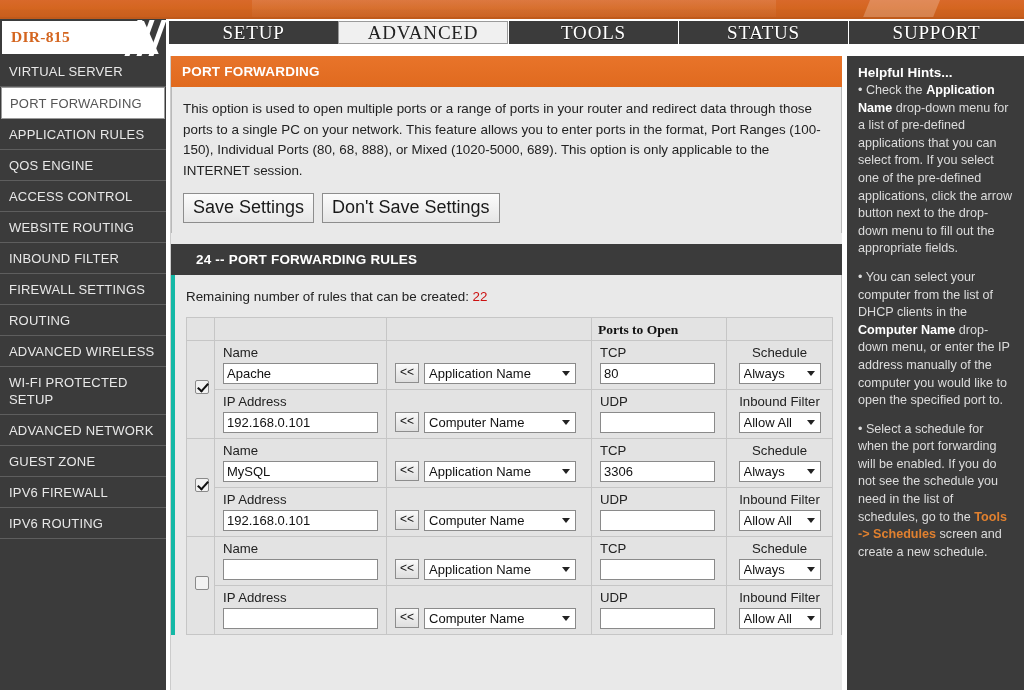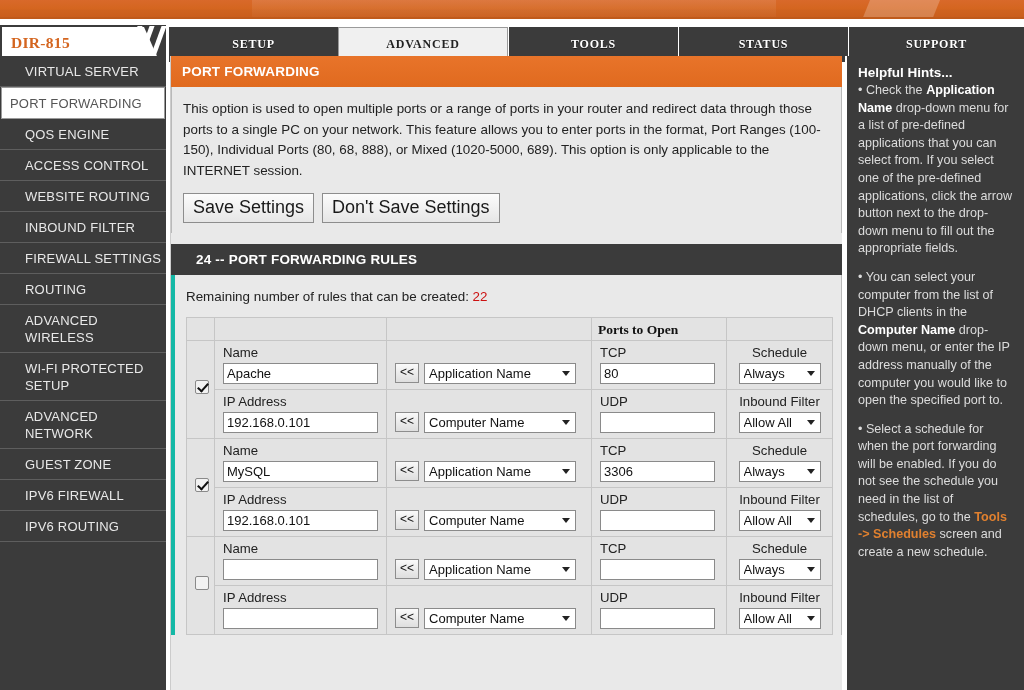--- a/index.html
+++ b/index.html
@@ -26,21 +26,21 @@
     background: rgba(255,255,255,.22);
     transform: skewX(-22deg);
   }
   .banner-edge {
     position: absolute; left: 0; top: 17px; width: 1024px; height: 2px;
     background: #bf5a1b;
   }
 
   
   .navbar {
-    position: absolute; left: 0; top: 25px;
+    position: absolute; left: 0; top: 19px;
     width: 1024px; height: 37px;
     background: #ffffff;
   }
   .logo-cell {
     position: absolute; left: 0; top: 0; width: 168px; height: 37px;
     background: #3b3b3b;
     border-right: 2px solid #ffffff;
     overflow: hidden;
   }
   .logo-white {
@@ -63,25 +63,25 @@
   .logo-stripe {
     position: absolute; top: 1px; width: 5px; height: 36px;
     background: #ffffff;
     transform: skewX(-20deg);
   }
   .ls1 { left: 131px; }
   .ls2 { left: 143px; }
   .ls3 { left: 155px; }
 
   .navtab {
-    position: absolute; top: 2px; height: 35px;
+    position: absolute; top: 2px; height: 23px;
     background: #3b3b3b;
     color: #ffffff;
     font-family: "Liberation Serif", serif;
-    font-weight: bold; font-size: 12px;
+    font-weight: normal; font-size: 19px;
     letter-spacing: .8px;
     display: flex; align-items: center; justify-content: center;
     border-left: 1px solid #ffffff;
     text-shadow: 0 1px 0 rgba(0,0,0,.6);
   }
   .navtab.active {
     background: #f0f0f0;
     color: #222222;
     border: 1px solid #9a9a9a;
     text-shadow: none;
@@ -90,21 +90,21 @@
   
   .sidebar {
     position: absolute; left: 0; top: 56px;
     width: 168px; height: 634px;
     background: #3b3b3b;
     border-right: 2px solid #ffffff;
   }
   .side-item {
     position: relative;
     min-height: 31px;
-    padding: 7px 0 6px 25px;
+    padding: 7px 0 6px 9px;
     color: #e8e8e8;
     font-size: 13px;
     letter-spacing: .2px;
     border-bottom: 1px solid #5e5e5e;
     line-height: 17px;
   }
   .side-item.active {
     background: #ffffff;
     color: #555555;
     border: 1px solid #9a9a9a;
@@ -313,20 +313,21 @@
       </div>
       <div class="navtab" style="left: 848px; width: 176px;">
         <span>SUPPORT</span>
       </div>
     </div>
 </div>
 
 <div class="sidebar" id="sidebar">
     <div class="side-item"><span>VIRTUAL SERVER</span></div>
     <div class="side-item active"><span>PORT FORWARDING</span></div>
+    <div class="side-item"><span>APPLICATION RULES</span></div>
     <div class="side-item"><span>QOS ENGINE</span></div>
     <div class="side-item"><span>ACCESS CONTROL</span></div>
     <div class="side-item"><span>WEBSITE ROUTING</span></div>
     <div class="side-item"><span>INBOUND FILTER</span></div>
     <div class="side-item"><span>FIREWALL SETTINGS</span></div>
     <div class="side-item"><span>ROUTING</span></div>
     <div class="side-item"><span>ADVANCED WIRELESS</span></div>
     <div class="side-item"><span>WI-FI PROTECTED SETUP</span></div>
     <div class="side-item"><span>ADVANCED NETWORK</span></div>
     <div class="side-item"><span>GUEST ZONE</span></div>

